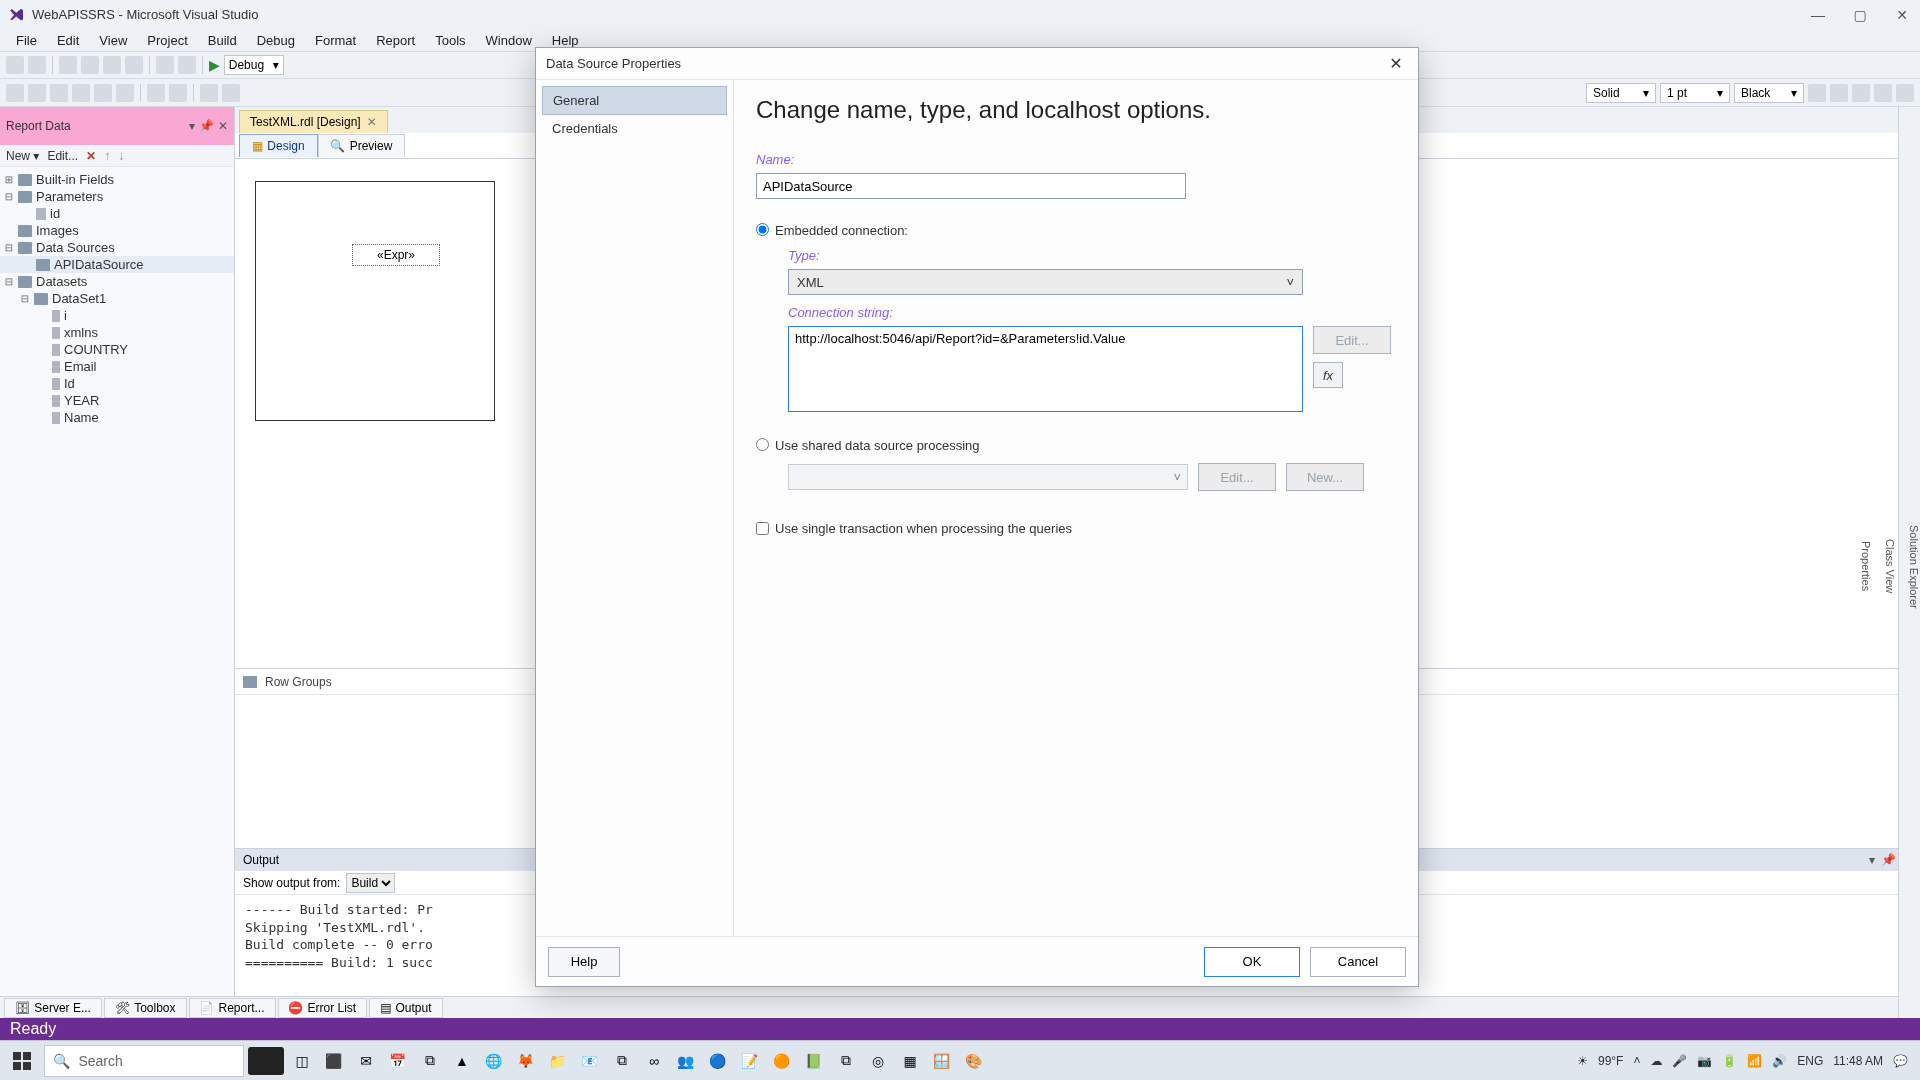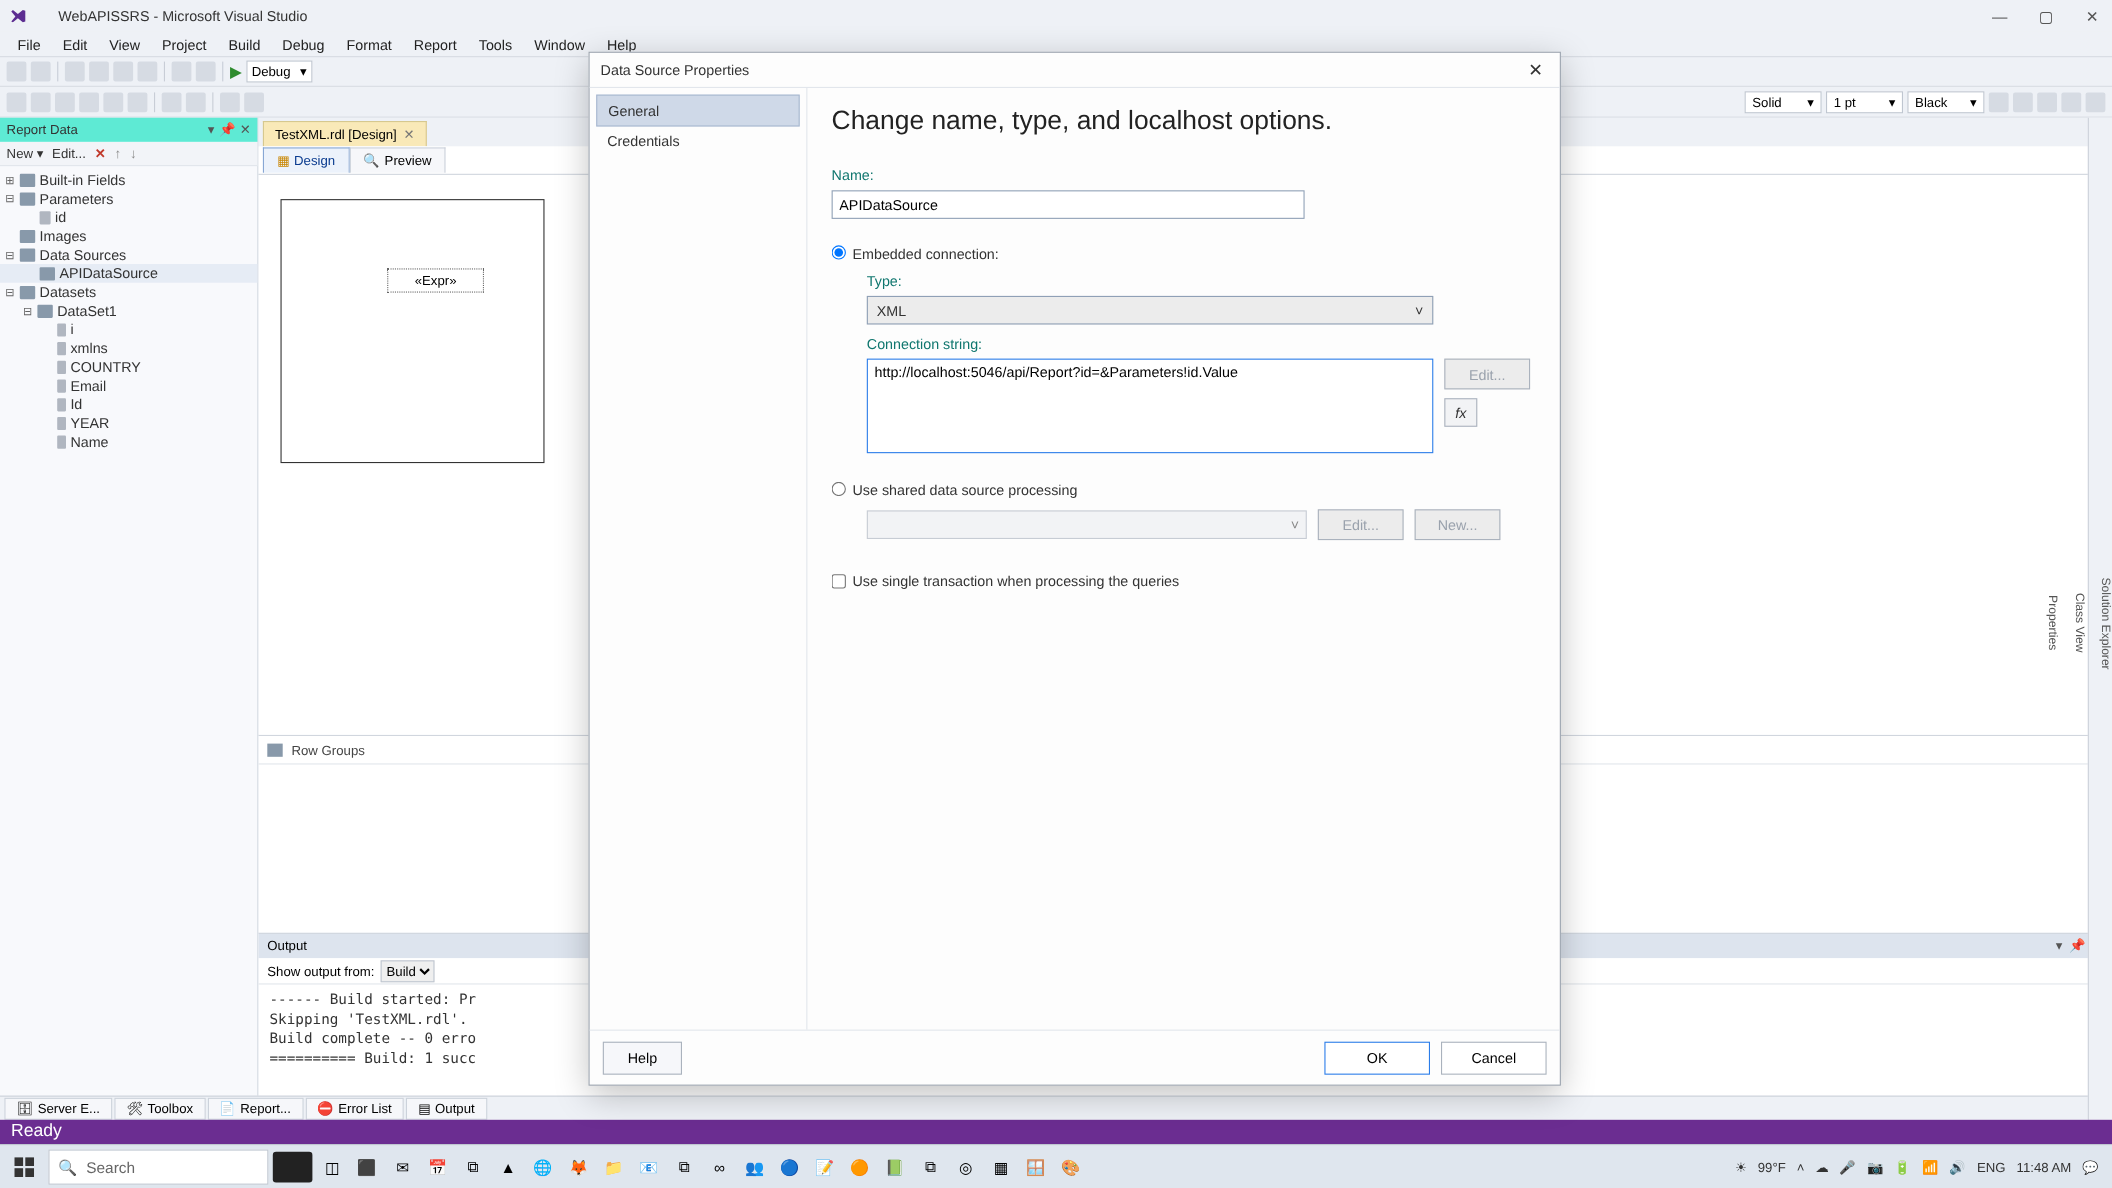--- a/index.html
+++ b/index.html
@@ -1,35 +1,35 @@
 <!DOCTYPE html>
 <html><head>
 <meta charset="utf-8">
 <style>
 * { box-sizing: border-box; margin: 0; padding: 0; font-family: "Segoe UI", Tahoma, sans-serif; }
 html, body { width: 1920px; height: 1080px; overflow: hidden; background: #eef1f6; }
-.titlebar { height: 29px; background: #eef1f6; display: flex; align-items: center; padding: 0 8px; color: #333; font-size: 13px; gap: 21px; }
+.titlebar { height: 29px; background: #eef1f6; display: flex; align-items: center; padding: 0 8px; color: #333; font-size: 13px; }
 .titlebar .logo { width: 18px; height: 18px; margin-right: 6px; display:inline-block; }
 .titlebar .logo svg { width:18px; height:18px; }
 .titlebar .winbtns { margin-left: auto; display: flex; gap: 22px; color:#555;}
 .titlebar .winbtns span { cursor: pointer; font-size:14px; width:20px; text-align:center;}
 .menubar { height: 22px; display: flex; align-items: center; padding: 0 6px; font-size: 13px; color:#222; background:#eef1f6;}
 .menubar span { padding: 2px 10px; cursor:pointer; }
 .toolstrip { height: 28px; background:#eef1f6; border-top:1px solid #d6dbe3; border-bottom:1px solid #d6dbe3; display:flex; align-items:center; gap:4px; padding:0 6px;}
 .toolstrip .tb { width:18px; height:18px; background:#d6dbe3; border-radius:2px; }
 .toolstrip .sep { width:1px; height:18px; background:#c8cdd6; margin:0 2px;}
 .toolstrip select, .toolstrip .combo { height:20px; font-size:12px; border:1px solid #bfc6d0; background:#fff; padding:0 4px;}
 .toolstrip .combo { display:inline-flex; align-items:center; min-width:60px; justify-content:space-between;}
 .toolstrip2 { height: 28px; background:#eef1f6; border-bottom:1px solid #d6dbe3; display:flex; align-items:center; gap:4px; padding:0 6px;}
 .toolstrip2 .tb { width:18px; height:18px; background:#d6dbe3; border-radius:2px;}
 .toolstrip2 .sep { width:1px; height:18px; background:#c8cdd6; margin:0 2px;}
 .toolstrip2 .combo { height:20px; border:1px solid #bfc6d0; background:#fff; font-size:12px; padding:0 6px; display:inline-flex; align-items:center; min-width:70px; justify-content:space-between;}
 .body { position:relative; height: calc(1080px - 29px - 22px - 28px - 28px - 22px - 40px); }
 .reportdata { position:absolute; left:0; top:0; width:235px; bottom:0; background:#f8f9fc; border-right:1px solid #ccd2db;}
-.panelhdr { background:#5eead4; height:22px; font-size:12px; display:flex; align-items:center; padding:0 6px; color:#333; justify-content:space-between;}
+.panelhdr { background:#f9a8d4; height:38px; font-size:12px; display:flex; align-items:center; padding:0 6px; color:#333; justify-content:space-between;}
 .panelhdr .hdricons { display:flex; gap:4px; color:#555;}
 .rd-toolbar { height:22px; background:#f2f4f8; font-size:12px; display:flex; align-items:center; gap:8px; padding:0 6px; color:#333; border-bottom:1px solid #e2e6ec;}
 .rd-toolbar .x { color:#c0392b; font-weight:bold;}
 .tree { font-size:13px; padding:4px 0; color:#333; }
 .tree .node { padding:1px 0 1px 6px; white-space:nowrap; display:flex; align-items:center; gap:4px;}
 .tree .exp { width:10px; display:inline-block; text-align:center; color:#666; font-size:10px;}
 .tree .ico { width:14px; height:12px; display:inline-block; background:#89a; border-radius:1px;}
 .tree .ico.fld { background:#b0b6c0;}
 .tree .lvl1 { padding-left: 4px;}
 .tree .lvl2 { padding-left: 20px;}
@@ -66,21 +66,21 @@
 
 .dialog { position:absolute; left:535px; top:47px; width:884px; height:940px; background:#fdfdfd; border:1px solid #9aa2ad; box-shadow:0 8px 30px rgba(0,0,0,.25); display:flex; flex-direction:column; z-index:50;}
 .dialog .dtitle { height:32px; display:flex; align-items:center; padding:0 10px; font-size:13px; color:#333; border-bottom:1px solid #e2e6ec; justify-content:space-between;}
 .dialog .dtitle .dclose { cursor:pointer; font-size:16px; color:#333; width:24px; text-align:center;}
 .dialog .dbody { flex:1; display:flex;}
 .dialog .side { width:198px; border-right:1px solid #e2e6ec; padding:6px;}
 .dialog .side .tab { padding:6px 10px; font-size:13px; cursor:pointer; color:#333;}
 .dialog .side .tab.active { background:#cfd9e8; border:1px solid #a9b9d0;}
 .dialog .main { flex:1; padding:16px 22px; font-size:13px; color:#333;}
 .dialog .main h2 { font-weight:400; font-size:24px; color:#222; margin-bottom:28px;}
-.dialog label.fl { display:block; margin:10px 0 6px; color:#0f766e;}
+.dialog label.fl { display:block; margin:10px 0 6px; color:#8b5cf6;font-style:italic;}
 .dialog input[type=text], .dialog select, .dialog textarea { border:1px solid #8fa0b6; padding:4px 6px; font-size:13px; background:#fff;}
 .dialog .name-input { width:430px; height:26px;}
 .dialog .radio-row { display:flex; align-items:flex-start; gap:6px; margin-top:24px;}
 .dialog .type-select { width:515px; height:26px; background:#ececec; display:flex; align-items:center; justify-content:space-between; padding:0 8px; border:1px solid #8fa0b6;}
 .dialog .connstr { width:515px; height:86px; resize:none; border:1px solid #2b7de9; outline:none;}
 .dialog .fx { width:30px; height:26px; border:1px solid #aab2bd; background:#f2f3f5; display:flex; align-items:center; justify-content:center; font-style:italic; font-size:13px; cursor:pointer;}
 .dialog .btn { min-width:78px; height:28px; border:1px solid #aab2bd; background:#ececec; color:#333; font-size:13px; cursor:pointer;}
 .dialog .btn.disabled { color:#9aa2ad; background:#ececec;}
 .dialog .shared { width:400px; height:26px; border:1px solid #c7ccd4; background:#f2f3f5; display:inline-flex; align-items:center; justify-content:flex-end; padding:0 6px; color:#888;}
 .dialog .dfoot { height:50px; border-top:1px solid #e2e6ec; display:flex; align-items:center; padding:0 12px; gap:10px;}

